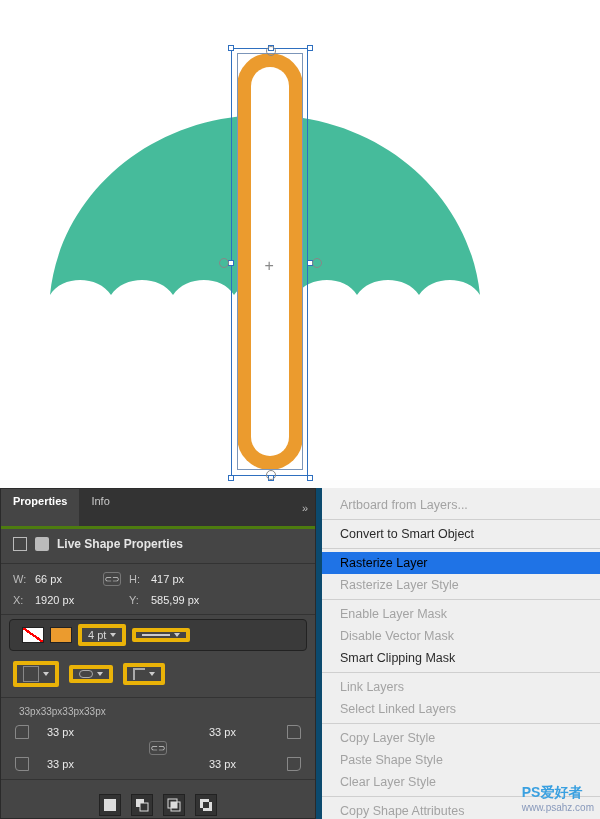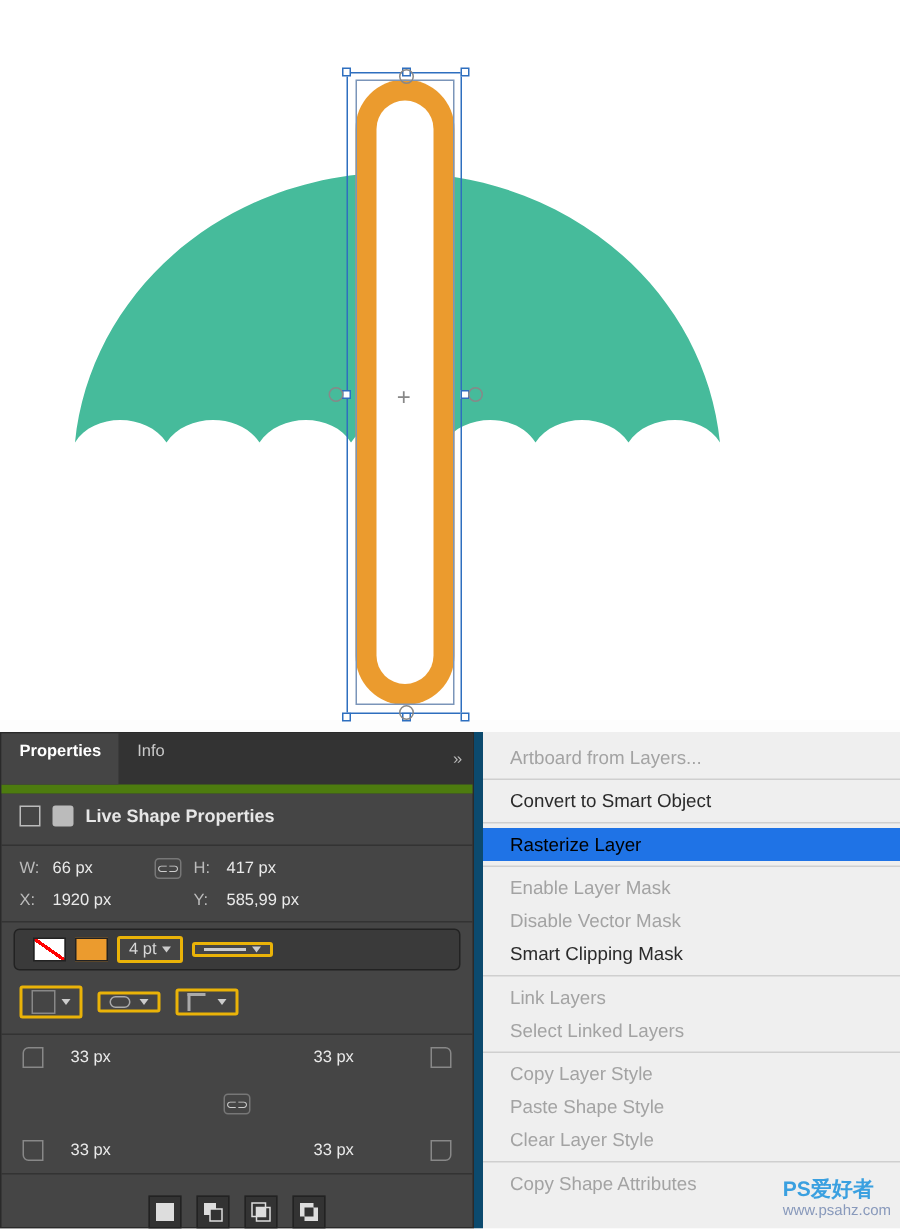--- a/index.html
+++ b/index.html
@@ -24,43 +24,43 @@
   .ref::before{content:"+";}
   .side-marker{position:absolute; width:10px; height:10px; border:1px solid #888; border-radius:50%;}
   .sm-l{left:-12px; top:50%; margin-top:-5px;} .sm-r{right:-12px; top:50%; margin-top:-5px;}
   .sm-t{left:50%; top:-2px; margin-left:-5px;} .sm-b{left:50%; bottom:-2px; margin-left:-5px;}
 
   
   .bottom-row { position: absolute; left: 0; top: 488px; width: 600px; height: 331px; display: flex; }
 
   
   .props { width: 316px; height: 331px; background: #454545; color: #d8d8d8; font-size: 11px; position: relative; border: 1px solid #2a2a2a;}
-  .props-tabs { height: 40px; display: flex; align-items: stretch; background: #333; border-bottom:6px solid #4d7c0f;}
+  .props-tabs { height: 40px; display: flex; align-items: stretch; background: #333; border-bottom:3px solid #4d7c0f;}
   .props-tab { padding: 6px 12px 4px; color: #c9c9c9; cursor: default; }
   .props-tab.active { background: #454545; font-weight: 600; color:#fff; }
   .props-tab-close { margin-left: auto; width: 20px; display:flex; align-items:center; justify-content:center; color:#bbb;}
   .props-subhead { display:flex; align-items:center; gap:8px; padding:8px 12px; color:#e6e6e6; font-weight:600; font-size:12px;}
   .icon-sq { width:14px; height:14px; border:1px solid #bbb; display:inline-block;}
   .icon-filled { width:14px; height:14px; background:#bbb; display:inline-block; border-radius:2px;}
   .divider{height:1px;background:#333;margin:4px 0;}
   .row { display:flex; align-items:center; gap:8px; padding:4px 12px;}
   .lbl { color:#bbb; width:14px;}
   .val { color:#eaeaea; min-width:60px;}
   .link-ic{ width:18px; height:14px; border:1px solid #777; border-radius:3px; display:flex; align-items:center; justify-content:center; font-size:9px; color:#ccc;}
   .pill-row{display:flex; align-items:center; gap:6px; padding:4px 12px; background:#3a3a3a; border:1px solid #222; margin:4px 8px; border-radius:4px;}
   .swatch{width:22px;height:16px;border:1px solid #222;display:inline-block;}
   .sw-none{background:linear-gradient(to top right, #fff 0 45%, #f00 45% 55%, #fff 55% 100%);}
   .sw-orange{background:#eb9b2e;}
-  .mini-select{display:flex;align-items:center;gap:4px;padding:1px 6px;border:2px solid #eab308;background:#454545;border-radius:2px;min-width:42px;justify-content:space-between;text-align:right;}
+  .mini-select{display:flex;align-items:center;gap:4px;padding:1px 6px;border:4px solid #eab308;background:#454545;border-radius:2px;min-width:42px;justify-content:space-between;text-align:right;}
   .caret{width:0;height:0;border-left:3px solid transparent;border-right:3px solid transparent;border-top:4px solid #ccc;}
   .dash-line{width:28px;height:0;border-top:2px solid #ccc;}
   .row2 { display:flex; align-items:center; gap:10px; padding:6px 12px;}
   .sq{width:16px;height:16px;border:1px solid #888;background:#454545;}
   .small{font-size:10px;color:#bbb;padding:4px 18px;}
-  .corners{display:flex;flex-direction:column;gap:17px;padding:4px 14px;}
+  .corners{display:flex;flex-direction:column;gap:2px;padding:4px 14px;}
   .crow{display:flex;align-items:center;gap:18px;}
   .corner-ic{width:14px;height:14px;border:1px solid #888;border-radius:4px 0 0 0;}
   .corner-ic.tr{border-radius:0 4px 0 0;} .corner-ic.bl{border-radius:0 0 0 4px;} .corner-ic.br{border-radius:0 0 4px 0;}
   .center-link{display:flex;justify-content:center;}
   .ops{display:flex;gap:10px;justify-content:center;padding:10px 0 4px;}
   .op{width:22px;height:22px;background:#333;border:1px solid #222;display:flex;align-items:center;justify-content:center;}
   .op svg{width:14px;height:14px;}
 
   
   .ctx { flex:1; background:#efefef; border-left:6px solid #0c4a6e; font-size:12.5px; color:#2b2b2b; }
@@ -168,20 +168,21 @@
           <span style="width:14px;height:8px;border:1px solid #aaa;border-radius:4px;"></span>
           <span class="caret"></span>
         </span>
       <span class="mini-select">
           <span style="width:12px;height:12px;border-left:2px solid #aaa;border-top:2px solid #aaa;"></span>
           <span class="caret"></span>
         </span>
     </div>
     <div class="divider"></div>
 
+    <div class="small">33px33px33px33px</div>
     <div class="corners">
       <div class="crow">
         <span class="corner-ic"></span>
         <span class="val">33 px</span>
         <span style="flex:1"></span>
         <span class="val">33 px</span>
         <span class="corner-ic tr"></span>
       </div>
       <div class="center-link">
           <span class="link-ic">⊂⊃</span>
@@ -224,20 +225,21 @@
     </div>
   </div>
 
   <div class="ctx" id="ctx">
     <div class="ctx-top-pad"></div>
   <div class="ctx-item disabled">Artboard from Layers...</div>
       <div class="ctx-sep"></div>
       <div class="ctx-item">Convert to Smart Object</div>
       <div class="ctx-sep"></div>
       <div class="ctx-item sel">Rasterize Layer</div>
+      <div class="ctx-item disabled">Rasterize Layer Style</div>
       <div class="ctx-sep"></div>
       <div class="ctx-item disabled">Enable Layer Mask</div>
       <div class="ctx-item disabled">Disable Vector Mask</div>
       <div class="ctx-item">Smart Clipping Mask</div>
       <div class="ctx-sep"></div>
       <div class="ctx-item disabled">Link Layers</div>
       <div class="ctx-item disabled">Select Linked Layers</div>
       <div class="ctx-sep"></div>
       <div class="ctx-item disabled">Copy Layer Style</div>
       <div class="ctx-item disabled">Paste Shape Style</div>

